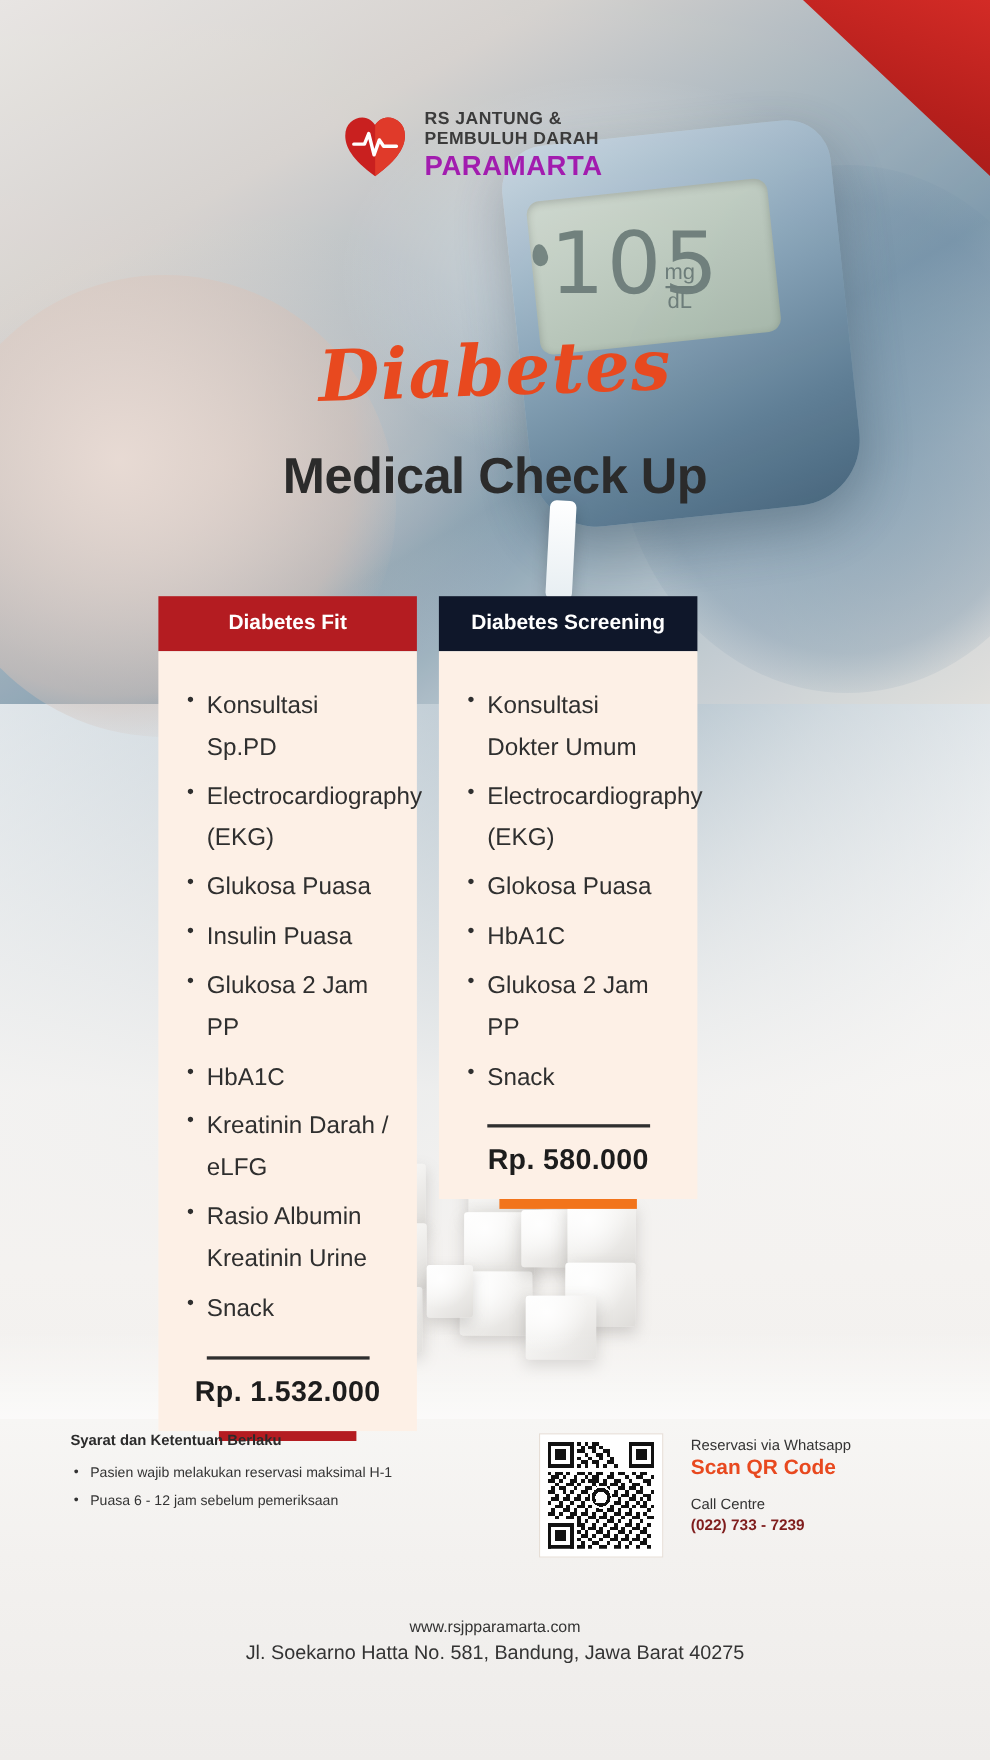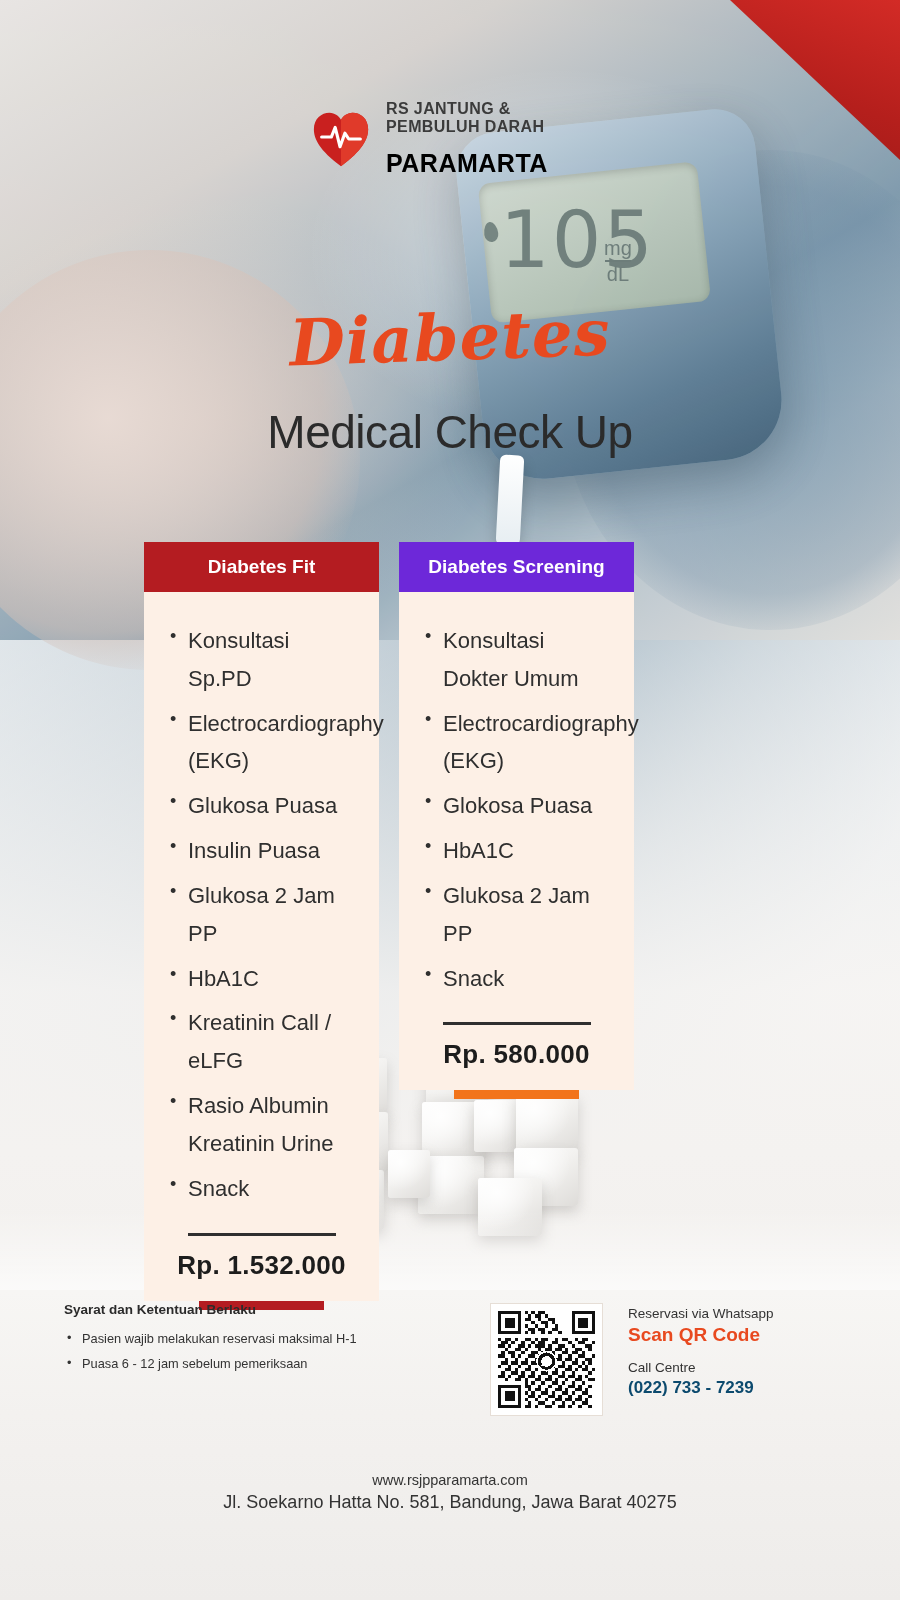--- a/index.html
+++ b/index.html
@@ -104,44 +104,44 @@
 
   
   .logo {
     position:absolute; left:310px; top:100px; display:flex; align-items:center; gap:14px;
   }
   .logo-mark { width:62px; height:62px; position:relative; }
   .logo-text { line-height:1.15; }
   .logo-l1, .logo-l2 {
     font-size:16px; font-weight:700; color:#3b3b3b; letter-spacing:0.4px;
   }
-  .logo-l3 { font-size:25px; font-weight:700; color:#000000; letter-spacing:0.5px;margin-top:12px; }
+  .logo-l3 { font-size:25px; font-weight:700; color:#a21caf; letter-spacing:0.5px; }
 
   
   .title-script {
     position:absolute; left:0; right:0; top:300px; text-align:center;
     font-family:"DejaVu Serif", serif;
     font-style:italic; font-weight:700;
     font-size:64px; color:#e8491f; letter-spacing:1px;
     transform:rotate(-2deg);
   }
   .title-main {
     position:absolute; left:0; right:0; top:405px; text-align:center;
-    font-size:46px; font-weight:400; color:#2b2b2b; letter-spacing:-0.5px;
+    font-size:46px; font-weight:700; color:#2b2b2b; letter-spacing:-0.5px;
   }
 
   
   .cards { position:absolute; left:144px; top:542px; width:612px; display:flex; gap:20px; }
   .card { width:235px; position:relative; }
   .card-head {
     height:50px; display:flex; align-items:center; justify-content:center;
     color:#fff; font-size:19px; font-weight:700;
   }
   .card-head.fit { background:#b41c21; }
-  .card-head.scr { background:#6d28d9; }
+  .card-head.scr { background:#0f172a; }
   .card-body {
     background:#fdf0e6; padding:30px 22px 20px 22px; min-height:415px;
     display:flex; flex-direction:column;
   }
   .card-body ul { list-style:none; }
   .card-body li {
     position:relative; padding-left:22px; margin-bottom:7px;
     font-size:22px; color:#2f2f2f; line-height:1.72;
   }
   .card-body li::before {
@@ -166,21 +166,21 @@
   
   .qr-box {
     position:absolute; left:490px; top:1303px; width:113px; height:113px;
     background:#fff; border:1px solid #e6ded6; padding:7px;
   }
   .qr-img { width:100%; height:100%; }
   .contact { position:absolute; left:628px; top:1306px; }
   .c-small { font-size:13.5px; color:#333; }
   .c-scan { font-size:19px; font-weight:700; color:#e8491f; margin-top:3px; }
   .c-label { font-size:13.5px; color:#333; margin-top:14px; }
-  .c-phone { font-size:17px; font-weight:700; color:#0c4a6e; margin-top:3px; }
+  .c-phone { font-size:14px; font-weight:700; color:#7f1d1d; margin-top:3px; }
 
   
   .footer { position:absolute; left:0; right:0; top:1472px; text-align:center; }
   .f1 { font-size:14.5px; color:#333; }
   .f2 { font-size:18px; color:#333; margin-top:4px; }
 </style>
 </head>
 <body>
 
 <div class="bg"></div>
@@ -240,21 +240,21 @@
   <div class="card">
     <div class="card-head fit">Diabetes Fit</div>
     <div class="card-body">
       <ul>
         <li>Konsultasi Sp.PD</li>
         <li>Electrocardiography (EKG)</li>
         <li>Glukosa Puasa</li>
         <li>Insulin Puasa</li>
         <li>Glukosa 2 Jam PP</li>
         <li>HbA1C</li>
-        <li>Kreatinin Call / eLFG</li>
+        <li>Kreatinin Darah / eLFG</li>
         <li>Rasio Albumin Kreatinin Urine</li>
         <li>Snack</li>
       </ul>
       <div class="price-wrap">
         <div class="price-rule"></div>
         <div class="price">Rp. 1.532.000</div>
       </div>
     </div>
     <div class="card-foot fit"></div>
   </div>

